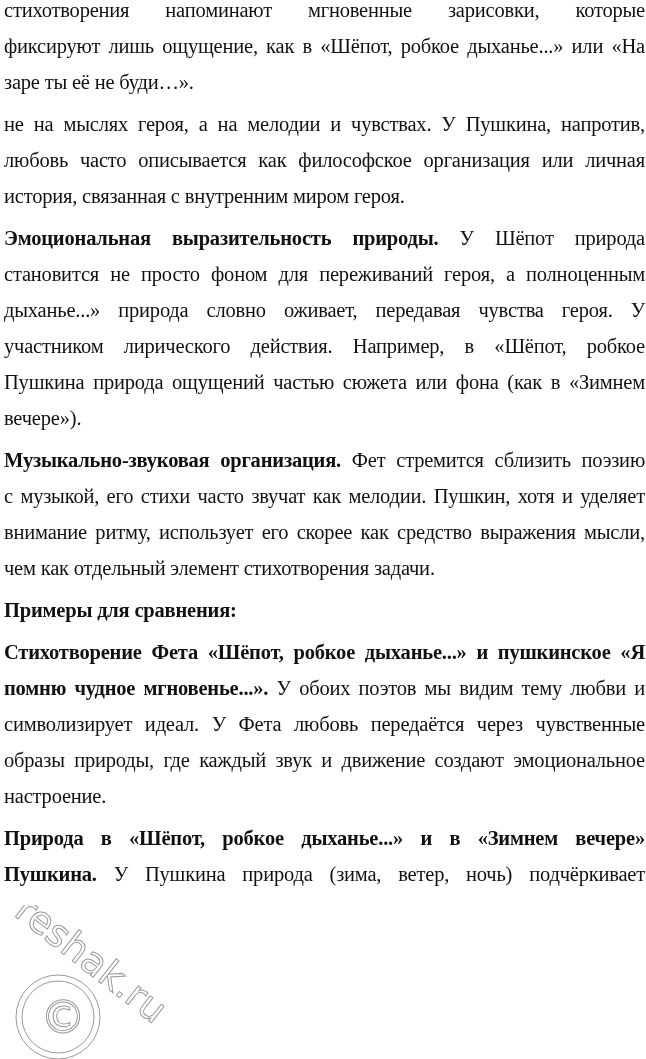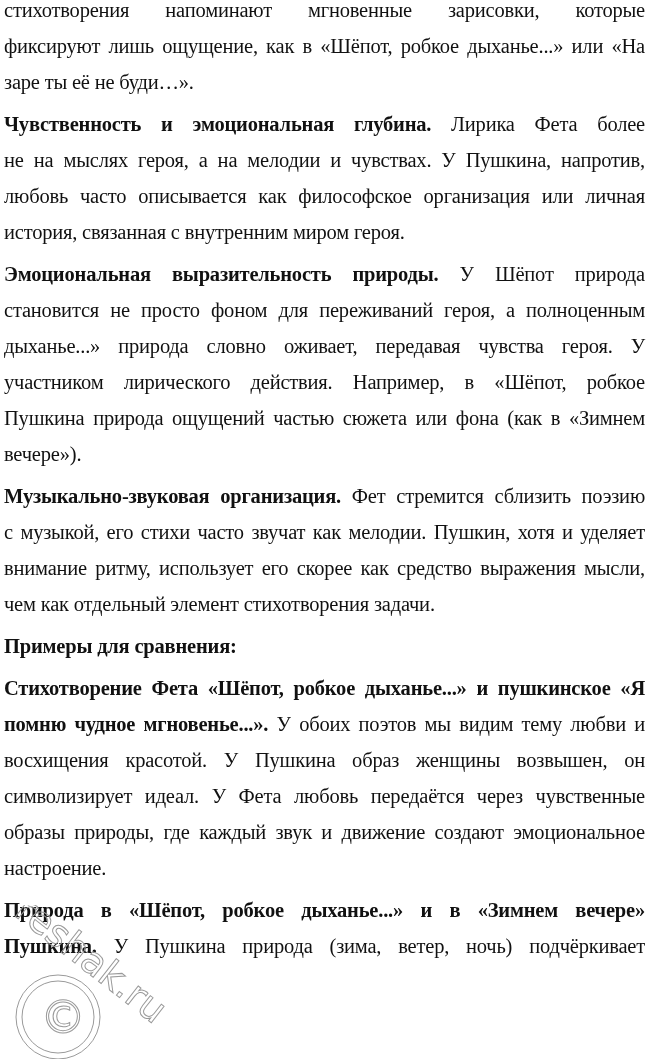--- a/index.html
+++ b/index.html
@@ -52,21 +52,20 @@
 
 <div class="page">
 
   <div class="para">
     <span class="line"><span>стихотворения напоминают мгновенные зарисовки, которые</span></span>
     <span class="line"><span>фиксируют лишь ощущение, как в «Шёпот, робкое дыханье...» или «На</span></span>
     <span class="line last"><span>заре ты её не буди…».</span></span>
   </div>
 
   <div class="para">
-    <span class="line"><b class="b">Чувственность и эмоциональная глубина.</b><span> Лирика Фета более</span></span>
     <span class="line"><span>не на мыслях героя, а на мелодии и чувствах. У Пушкина, напротив,</span></span>
     <span class="line"><span>любовь часто описывается как философское организация или личная</span></span>
     <span class="line last"><span>история, связанная с внутренним миром героя.</span></span>
   </div>
 
   <div class="para">
     <span class="line"><b class="b">Эмоциональная выразительность природы.</b><span> У Шёпот природа</span></span>
     <span class="line"><span>становится не просто фоном для переживаний героя, а полноценным</span></span>
     <span class="line"><span>дыханье...» природа словно оживает, передавая чувства героя. У</span></span>
     <span class="line"><span>участником лирического действия. Например, в «Шёпот, робкое</span></span>
@@ -81,21 +80,20 @@
     <span class="line last"><span>чем как отдельный элемент стихотворения задачи.</span></span>
   </div>
 
   <div class="para">
     <span class="line last"><b class="b">Примеры для сравнения:</b></span>
   </div>
 
   <div class="para">
     <span class="line"><b class="b">Стихотворение Фета «Шёпот, робкое дыханье...» и пушкинское «Я</b></span>
     <span class="line"><b class="b">помню чудное мгновенье...».</b><span> У обоих поэтов мы видим тему любви и</span></span>
-    <span class="line"><span>восхищения красотой. У Пушкина образ женщины возвышен, он</span></span>
     <span class="line"><span>символизирует идеал. У Фета любовь передаётся через чувственные</span></span>
     <span class="line"><span>образы природы, где каждый звук и движение создают эмоциональное</span></span>
     <span class="line last"><span>настроение.</span></span>
   </div>
 
   <div class="para">
     <span class="line"><b class="b">Природа в «Шёпот, робкое дыханье...» и в «Зимнем вечере»</b></span>
     <span class="line"><b class="b">Пушкина.</b><span> У Пушкина природа (зима, ветер, ночь) подчёркивает</span></span>
   </div>
 </div>

